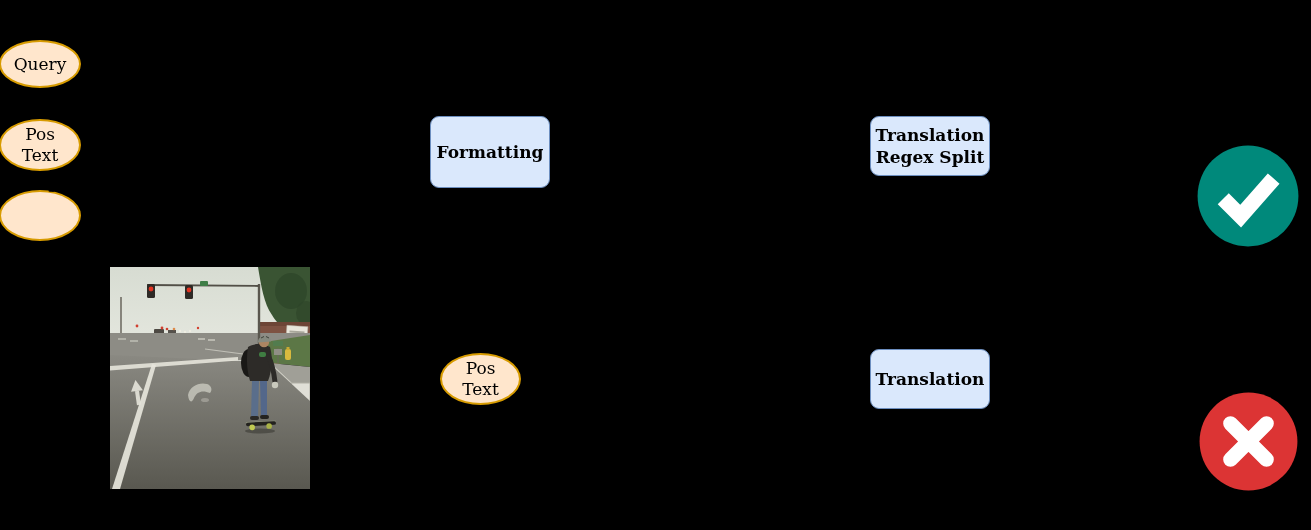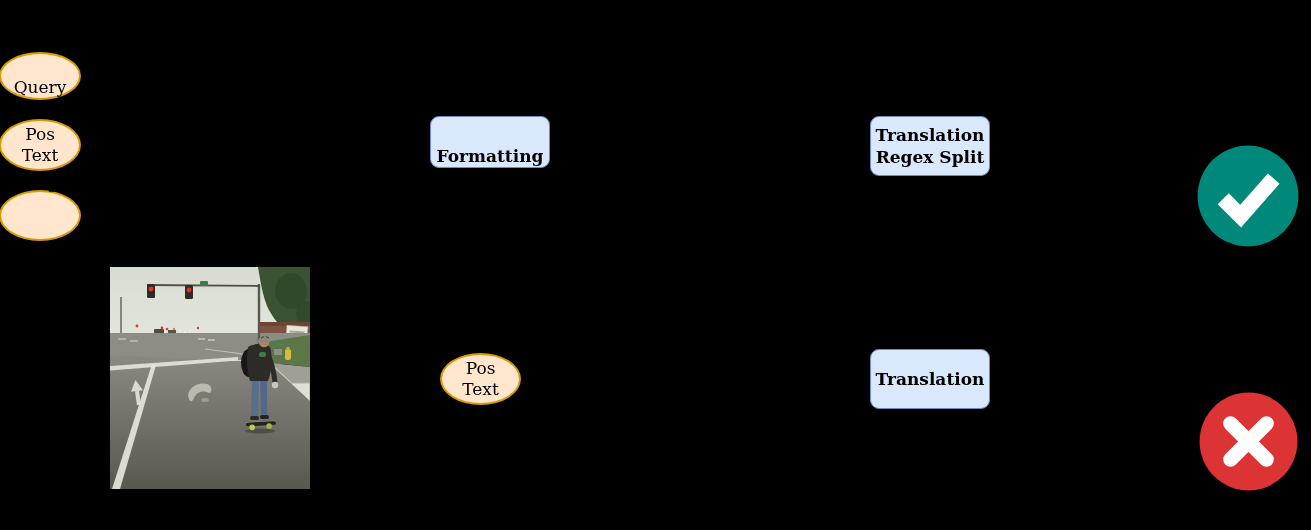--- a/index.html
+++ b/index.html
@@ -30,21 +30,21 @@
   }
   .statusicon{position:absolute;}
   .photo{position:absolute;left:110px;top:267px;width:200px;height:222px;}
   .photo svg{display:block;width:100%;height:100%;}
 </style>
 </head>
 <body>
 
 <div class="canvas">
 
-  <div class="node ellipse" style="left:-1px;top:52px;width:82px;height:48px;justify-content:flex-end;">
+  <div class="node ellipse" style="left:-1px;top:40px;width:82px;height:48px;">
     <span>Query</span>
   </div>
 
   <div class="node ellipse" style="left:-1px;top:119px;width:82px;height:52px;">
     <span>Pos</span>
     <span>Text</span>
   </div>
 
   <div class="node ellipse" style="left:-1px;top:190px;width:82px;height:51px;gap:46px;">
     <span>Neg</span>
@@ -160,21 +160,21 @@
         <path d="M158,88 C162,96 164,106 165,115" stroke="#2d2b28" stroke-width="5" fill="none"></path>
         <circle cx="165" cy="118" r="3.2" fill="#c9c9bd"></circle>
         <rect x="149" y="85" width="7" height="5" rx="2" fill="#3f7d42"></rect>
         <circle cx="154" cy="75" r="5.2" fill="#ac8562"></circle>
         <path d="M148,75.5 C147.5,67.5 160.5,66.5 161,74.5 Z" fill="#878b80"></path>
         <path d="M151,71 L154,69.5 M156,69.5 L159,71" stroke="#3f423a" stroke-width="1" fill="none"></path>
       </g>
     </svg>
   </div>
 
-  <div class="node box" style="left:430px;top:116px;width:120px;height:52px;justify-content:flex-end;">
+  <div class="node box" style="left:430px;top:116px;width:120px;height:72px;">
     <span>Formatting</span>
   </div>
 
   <div class="node box" style="left:870px;top:116px;width:120px;height:60px;">
     <span>Translation</span>
     <span>Regex Split</span>
   </div>
 
   <div class="node ellipse" style="left:440px;top:353px;width:81px;height:52px;">
     <span>Pos</span>

